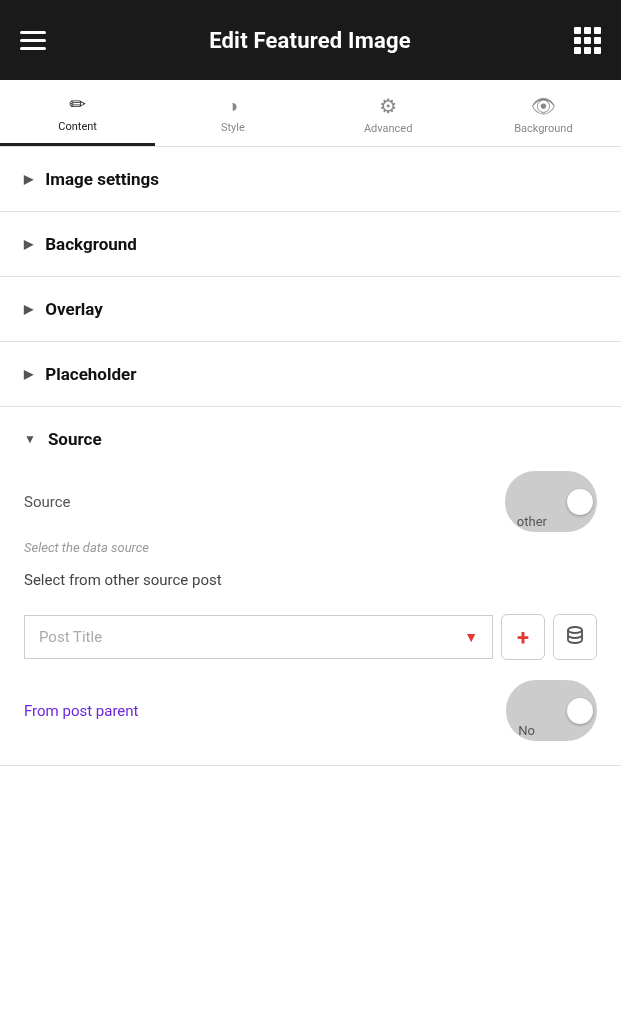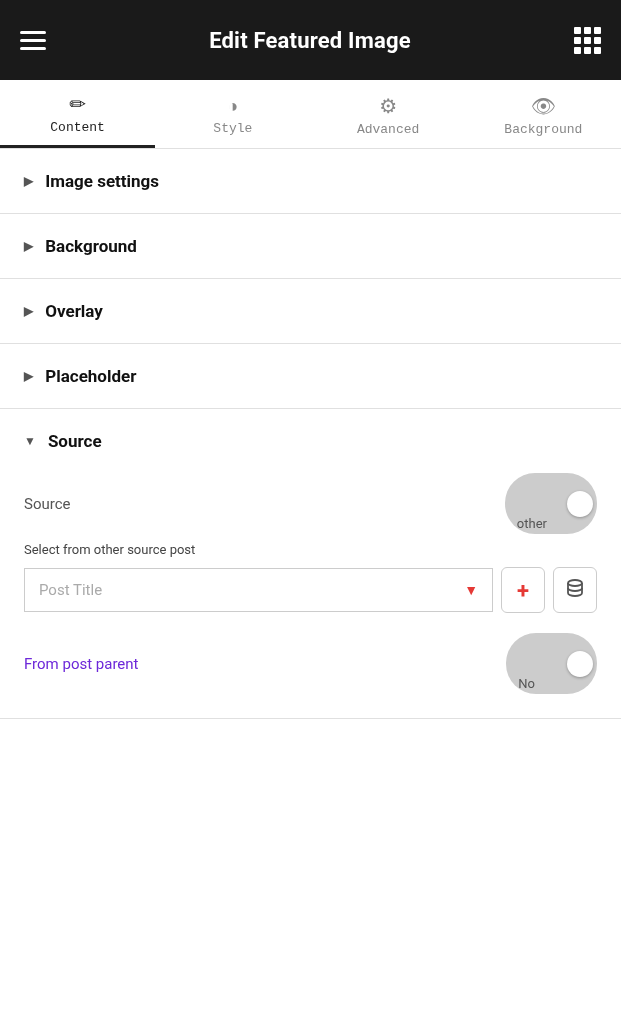--- a/index.html
+++ b/index.html
@@ -73,22 +73,21 @@
     }
     .tab.active {
       color: #222;
       border-bottom: 3px solid #222;
     }
     .tab-icon {
       font-size: 20px;
       line-height: 1;
     }
     .tab-label {
-      font-size: 13px;
-      font-family: Liberation Mono, monospace;
+      font-size: 11px;
     }
 
     
     .section {
       border-bottom: 1px solid #e0e0e0;
     }
     .section-header {
       display: flex;
       align-items: center;
       gap: 12px;
@@ -147,23 +146,23 @@
     
     .hint-text {
       font-size: 13px;
       color: #999;
       font-style: italic;
       margin-bottom: 16px;
     }
 
     
     .sub-label {
-      font-size: 13px;
+      font-size: 15px;
       color: #444;
-      margin-bottom: 10px;
+      margin-bottom: 25px;
     }
 
     
     .dropdown-row {
       display: flex;
       align-items: center;
       gap: 8px;
       margin-bottom: 20px;
     }
     .dropdown-inner {
@@ -298,20 +297,21 @@
   <div class="section-content">
 
     <div class="field-row">
       <span class="field-label">Source</span>
       <div class="toggle-wrapper">
         <span class="toggle-label-text">other</span>
         <span class="toggle-knob"></span>
       </div>
     </div>
 
+    <div class="hint-text">Select the data source</div>
 
     <div class="sub-label">Select from other source post</div>
 
     <div class="dropdown-row">
       <div class="dropdown-inner">
         <span class="dropdown-text">Post Title</span>
         <span class="dropdown-chevron">▼</span>
       </div>
       <div class="btn-icon btn-plus">
         <span>+</span>

